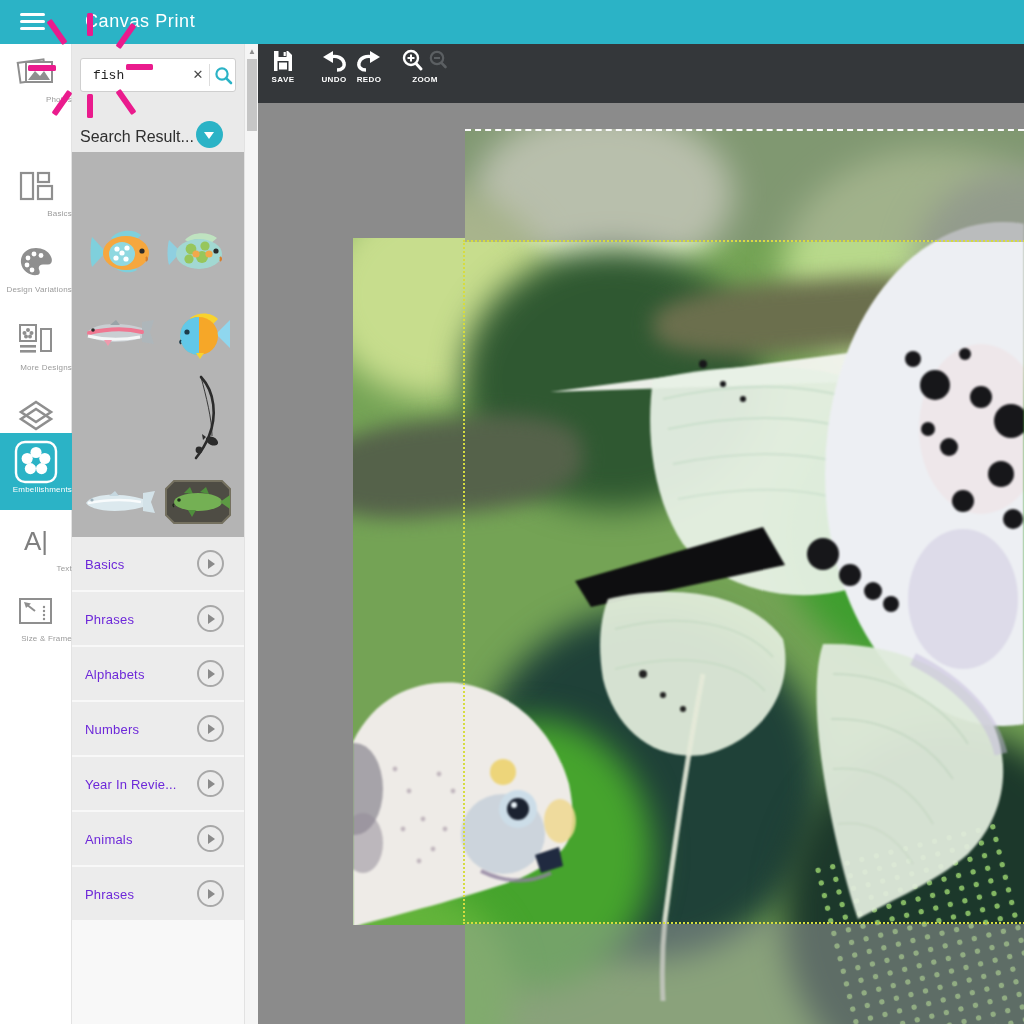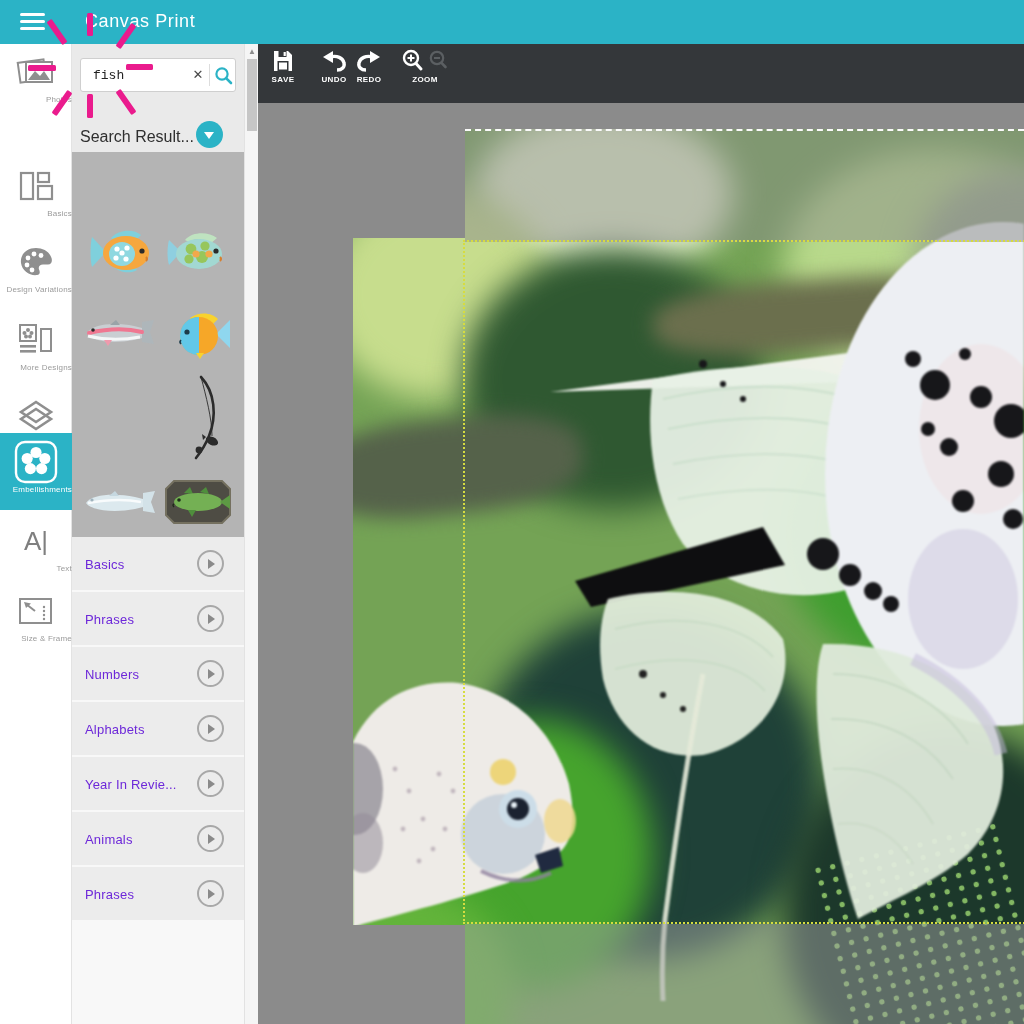--- a/index.html
+++ b/index.html
@@ -314,27 +314,27 @@
           <i></i>
         </span>
       </div>
     <div class="acc-row">
       <span class="al">Phrases</span>
       <span class="acc-btn">
           <i></i>
         </span>
       </div>
     <div class="acc-row">
+      <span class="al">Alphabets</span>
+      <span class="acc-btn">
+          <i></i>
+        </span>
+      </div>
+    <div class="acc-row">
       <span class="al">Numbers</span>
-      <span class="acc-btn">
-          <i></i>
-        </span>
-      </div>
-    <div class="acc-row">
-      <span class="al">Alphabets</span>
       <span class="acc-btn">
           <i></i>
         </span>
       </div>
     <div class="acc-row">
       <span class="al">Year In Revie...</span>
       <span class="acc-btn">
           <i></i>
         </span>
       </div>

